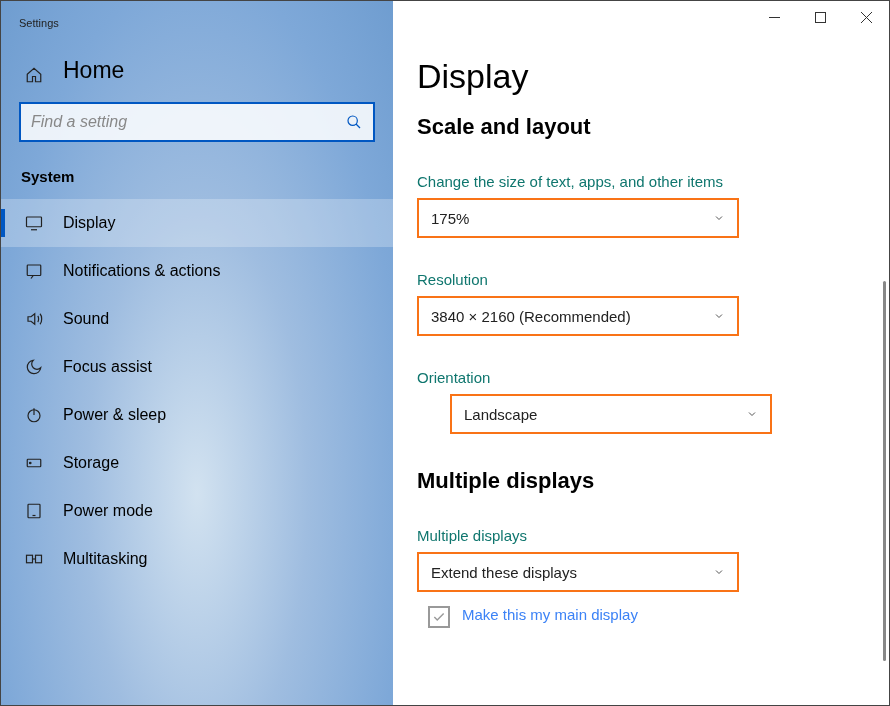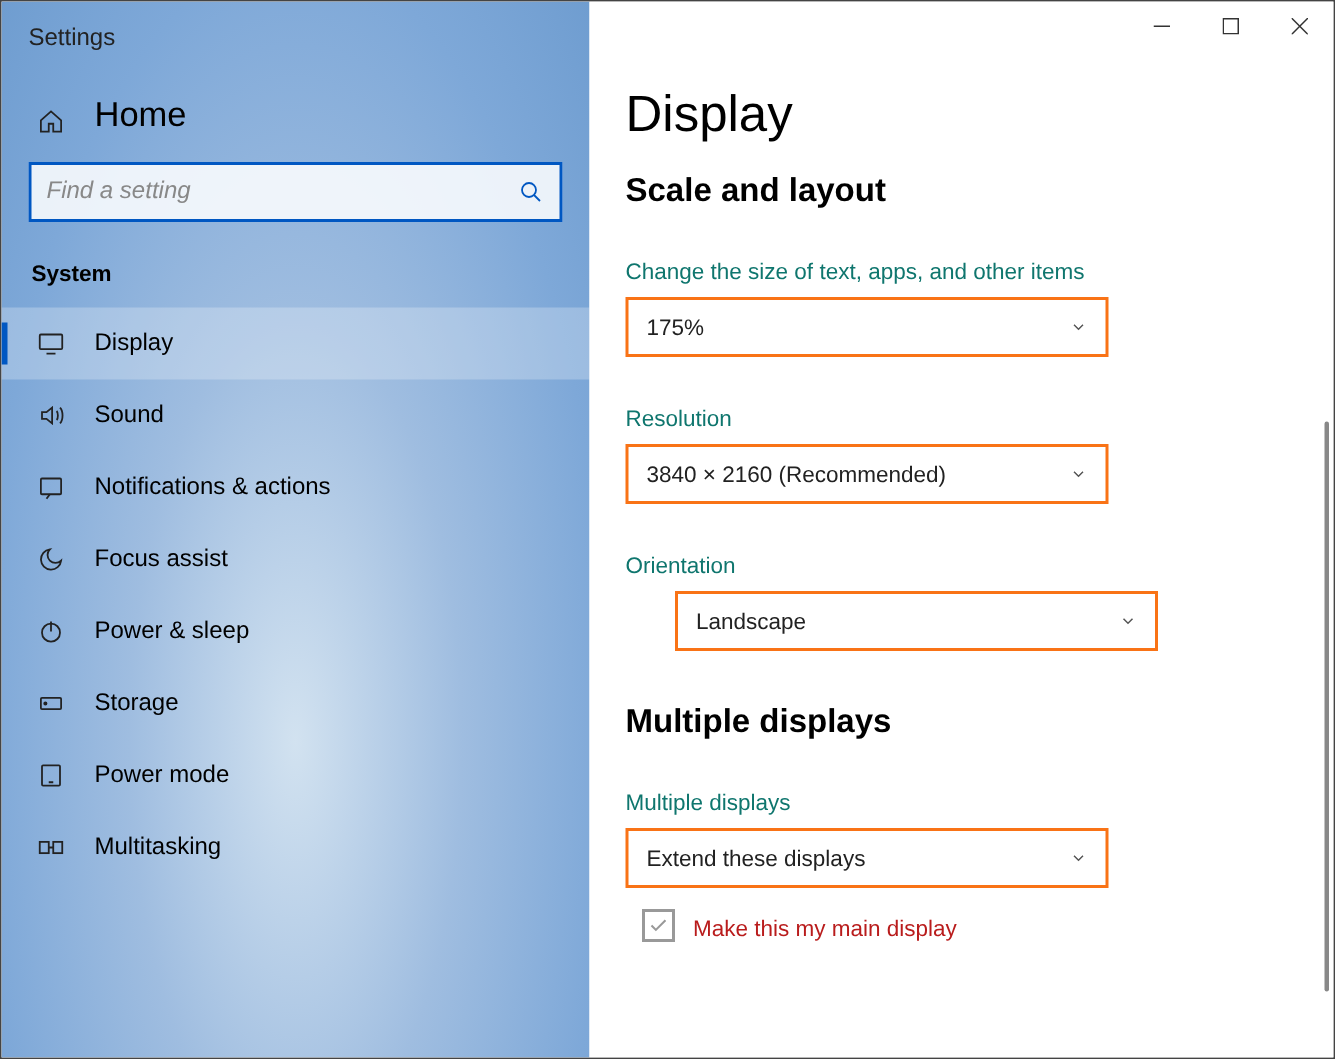--- a/index.html
+++ b/index.html
@@ -21,21 +21,21 @@
   }
   .sidebar {
     width: 392px;
     height: 100%;
     background: radial-gradient(ellipse at 50% 70%, #d2e2f0 0%, #9fbde0 40%, #7ea8d8 75%, #6f9dd0 100%);
     display: flex;
     flex-direction: column;
     padding-top: 8px;
   }
   .titlebar {
-    font-size: 16px;
+    font-size: 11px;
     color: #222;
     padding: 8px 18px 18px 18px;
   }
   .home-row {
     display: flex;
     align-items: flex-end;
     gap: 20px;
     padding: 10px 24px 18px 24px;
     font-size: 23px;
   }
@@ -153,23 +153,23 @@
   .gap-s { margin-bottom: 14px; }
   .gap-m { margin-bottom: 24px; }
   .gap-l { margin-bottom: 34px; margin-left: 33px; }
   .link {
     color: #0067c0;
     font-size: 15px;
     cursor: pointer;
   }
   .checkbox-row {
     display: flex;
-    align-items: flex-end;
+    align-items: flex-start;
     gap: 12px;
-    color: #b91c1c;
+    color: #3b82f6;
     font-size: 15px;
     padding-left: 11px;
   }
   .checkbox-box {
     width: 22px; height: 22px;
     border: 2px solid #999;
     display: flex; align-items: center; justify-content: center;
     color: #999;
   }
   .scrollbar-indicator {
@@ -220,35 +220,35 @@
           <svg width="18" height="18" viewBox="0 0 24 24" fill="none" stroke="#222" stroke-width="1.6">
               <rect x="2" y="4" width="20" height="13" rx="1"></rect>
               <line x1="8" y1="21" x2="16" y2="21"></line>
             </svg>
         </span>
         <span>Display</span>
       </li>
       <li class="nav-item">
         <span class="icon">
           <svg width="18" height="18" viewBox="0 0 24 24" fill="none" stroke="#222" stroke-width="1.6">
+              <rect x="3" y="4" width="18" height="14" rx="1"></rect>
+              <path d="M8 22l3-4"></path>
+            </svg>
+        </span>
+        <span>Notifications &amp; actions</span>
+      </li>
+      <li class="nav-item">
+        <span class="icon">
+          <svg width="18" height="18" viewBox="0 0 24 24" fill="none" stroke="#222" stroke-width="1.6">
               <path d="M4 9v6h4l5 4V5L8 9H4z"></path>
               <path d="M17 8c1.5 1.5 1.5 6.5 0 8"></path>
               <path d="M20 5c3 3 3 11 0 14"></path>
             </svg>
         </span>
         <span>Sound</span>
-      </li>
-      <li class="nav-item">
-        <span class="icon">
-          <svg width="18" height="18" viewBox="0 0 24 24" fill="none" stroke="#222" stroke-width="1.6">
-              <rect x="3" y="4" width="18" height="14" rx="1"></rect>
-              <path d="M8 22l3-4"></path>
-            </svg>
-        </span>
-        <span>Notifications &amp; actions</span>
       </li>
       <li class="nav-item">
         <span class="icon">
           <svg width="18" height="18" viewBox="0 0 24 24" fill="none" stroke="#222" stroke-width="1.6">
               <path d="M21 13A9 9 0 1 1 11 3a7 7 0 0 0 10 10z"></path>
             </svg>
         </span>
         <span>Focus assist</span>
       </li>
       <li class="nav-item">

